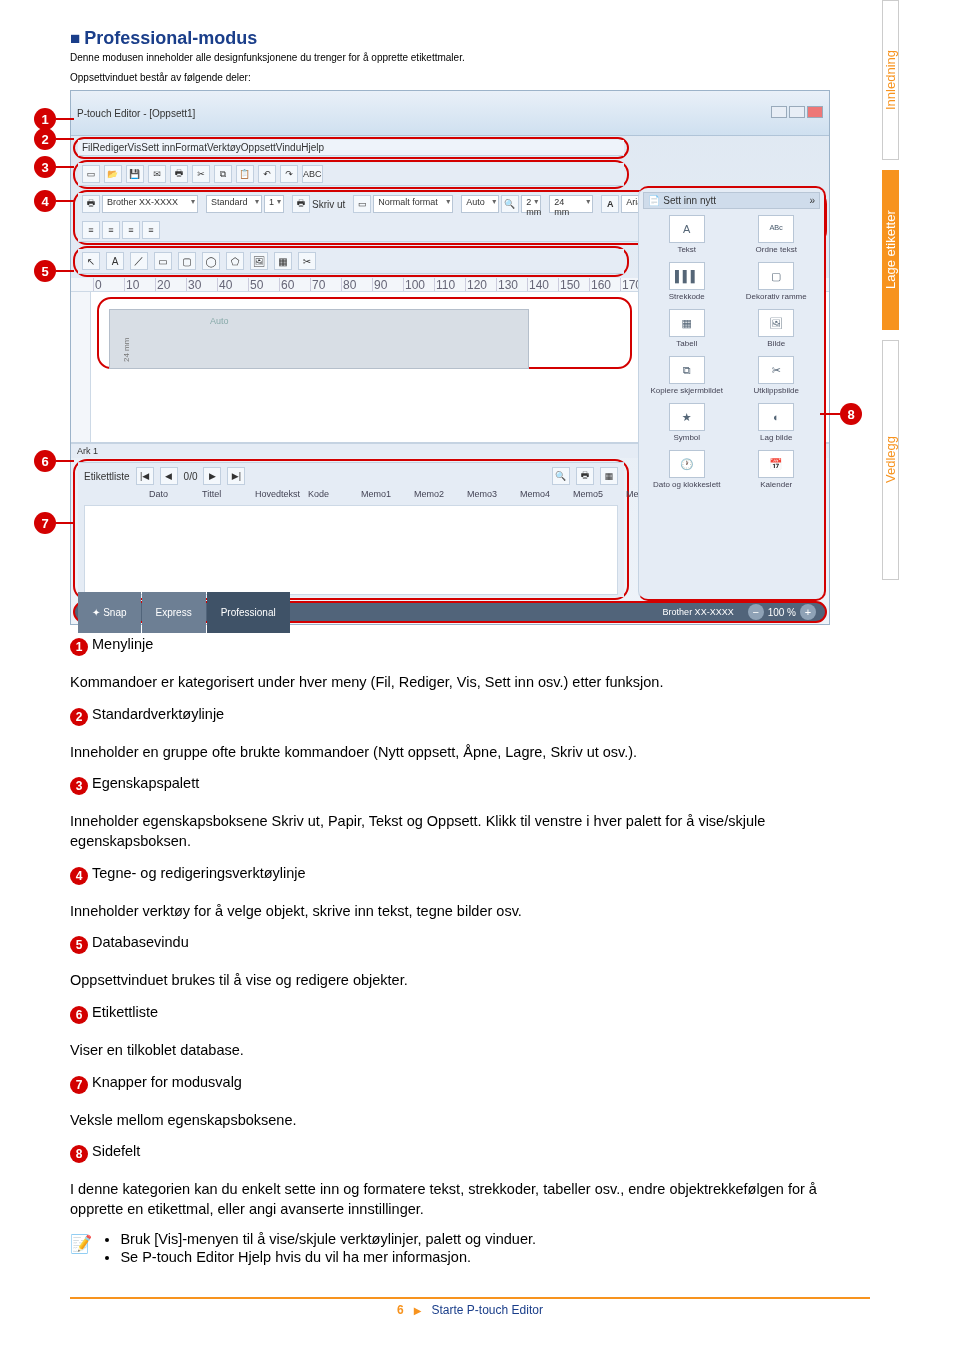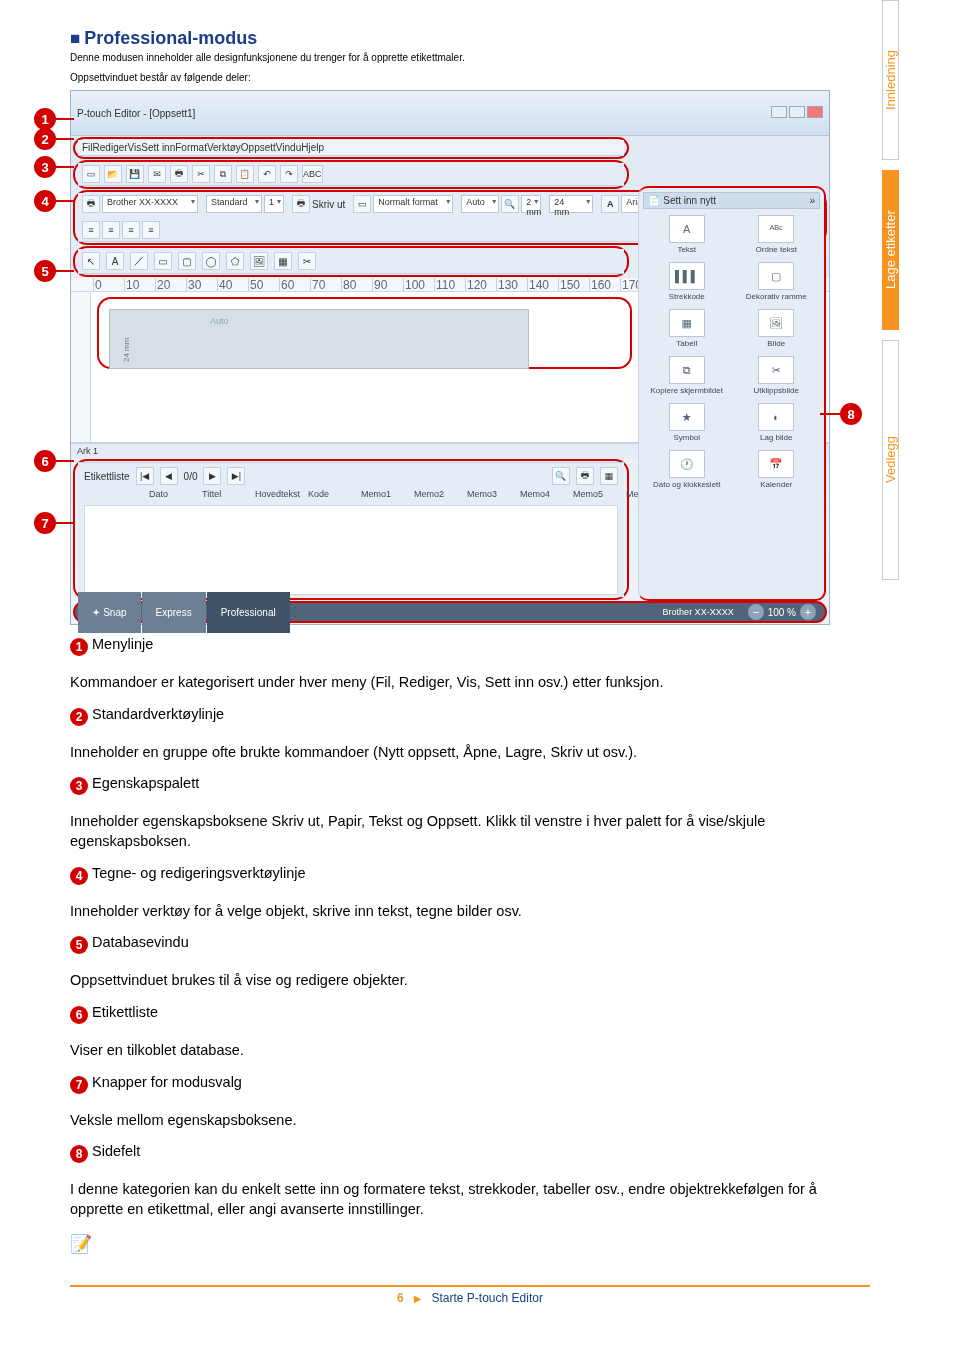--- a/index.html
+++ b/index.html
@@ -437,20 +437,24 @@
     <div class="desc-item"><span class="num">3</span><span class="label">Egenskapspalett</span><span class="body">Inneholder egenskapsboksene Skriv ut, Papir, Tekst og Oppsett. Klikk til venstre i hver palett for å vise/skjule egenskapsboksen.</span></div>
     <div class="desc-item"><span class="num">4</span><span class="label">Tegne- og redigeringsverktøylinje</span><span class="body">Inneholder verktøy for å velge objekt, skrive inn tekst, tegne bilder osv.</span></div>
     <div class="desc-item"><span class="num">5</span><span class="label">Databasevindu</span><span class="body">Oppsettvinduet brukes til å vise og redigere objekter.</span></div>
     <div class="desc-item"><span class="num">6</span><span class="label">Etikettliste</span><span class="body">Viser en tilkoblet database.</span></div>
     <div class="desc-item"><span class="num">7</span><span class="label">Knapper for modusvalg</span><span class="body">Veksle mellom egenskapsboksene.</span></div>
     <div class="desc-item"><span class="num">8</span><span class="label">Sidefelt</span><span class="body">I denne kategorien kan du enkelt sette inn og formatere tekst, strekkoder, tabeller osv., endre objektrekkefølgen for å opprette en etikettmal, eller angi avanserte innstillinger.</span></div>
   </div>
 
   <div class="note-box">
     <div class="ni">📝</div>
+    <ul>
+      <li>Bruk [Vis]-menyen til å vise/skjule verktøylinjer, palett og vinduer.</li>
+      <li>Se P-touch Editor Hjelp hvis du vil ha mer informasjon.</li>
+    </ul>
   </div>
 
 </div>
 
 <div class="footer">
   <div class="footer-line"></div>
   <div class="footer-inner">
     <span class="pg">6</span>
     <span class="tri">▶</span>
     <span class="crumb">Starte P-touch Editor</span>

